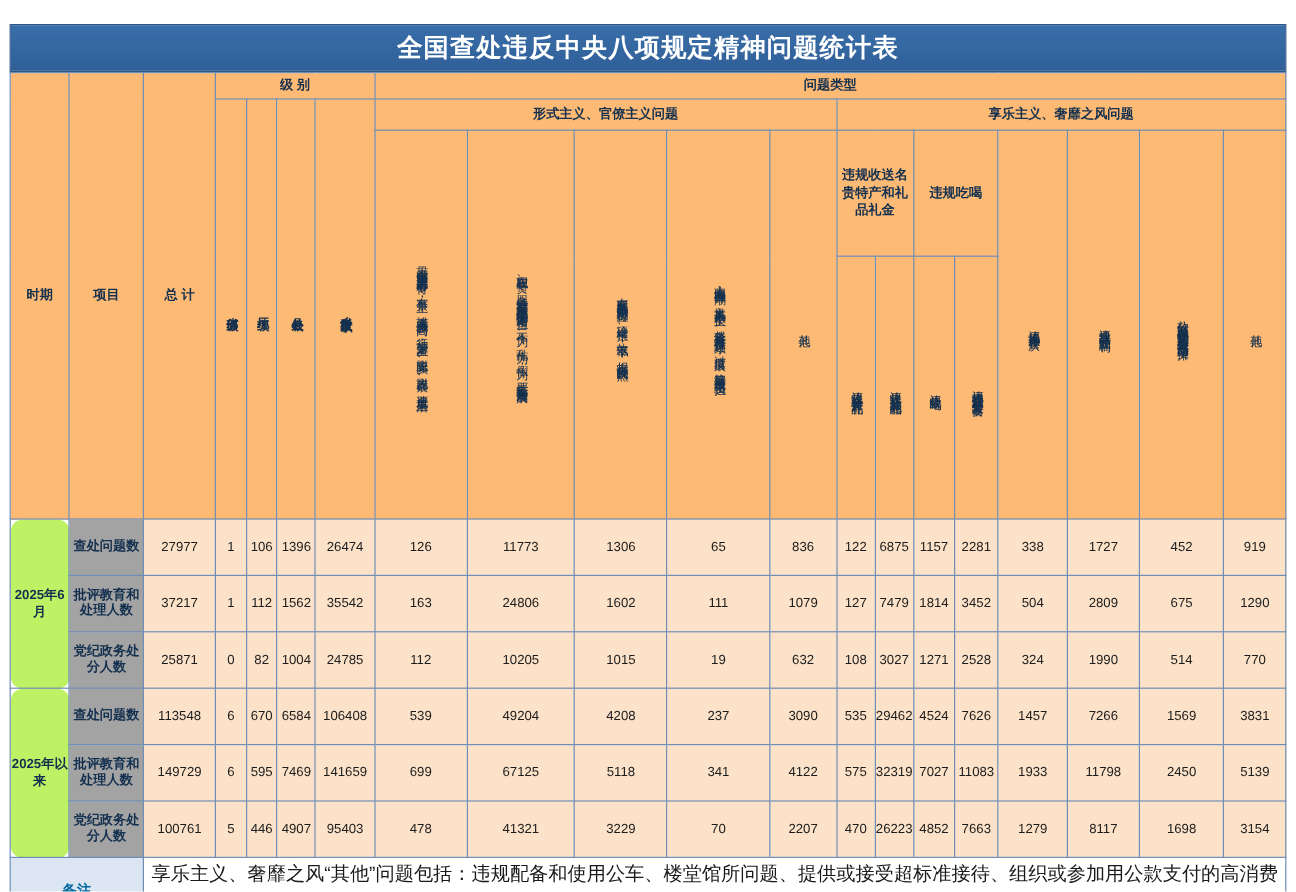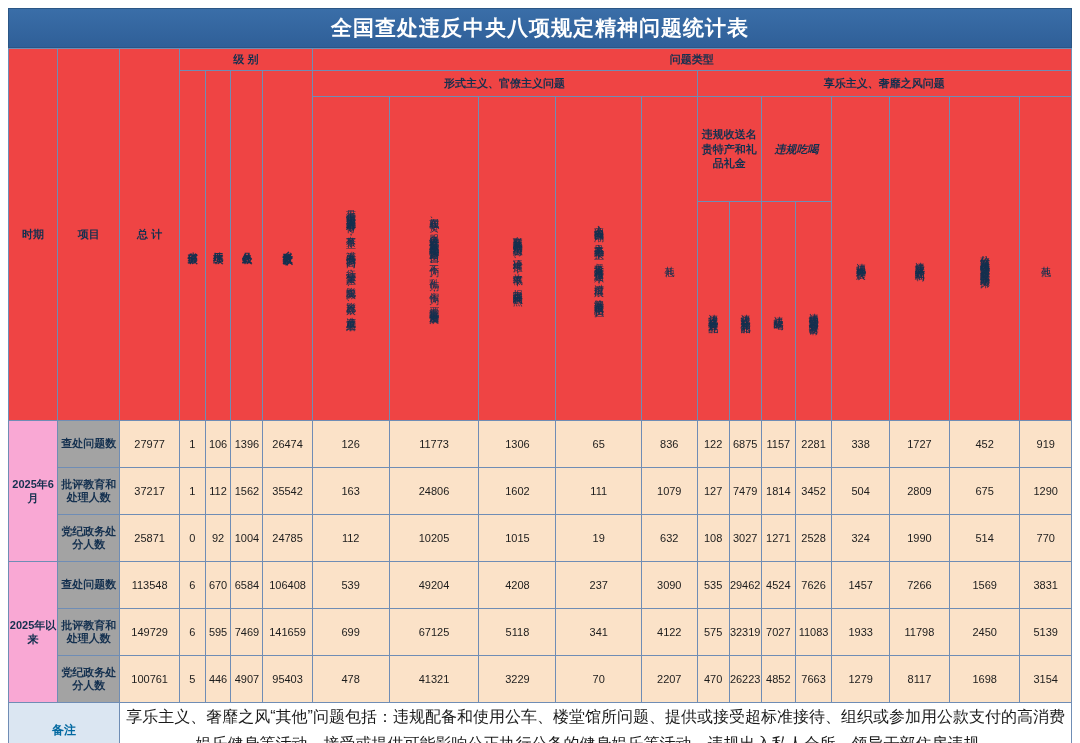--- a/index.html
+++ b/index.html
@@ -6,21 +6,21 @@
   body{
     width:1080px;height:743px;
     background:#ffffff;
     font-family:"Liberation Sans","DejaVu Sans",sans-serif;
     color:#1a1a1a;
     overflow:hidden;
   }
   .sheet{
     width:1080px;height:578px;
     box-sizing:border-box;
-    padding:8px 8px 0 8px;
+    padding:20px 8px 0 8px;
     background:#fff;
   }
   .title-bar{
     height:38px;
     background:linear-gradient(180deg,#3a6ea8 0%,#2f5f98 100%);
     border:1px solid #2b5685;
     display:flex;align-items:center;justify-content:center;
   }
   .title-bar .t{
     color:#fff;font-size:21px;font-weight:bold;letter-spacing:1px;
@@ -32,21 +32,21 @@
     table-layout:fixed;
     font-size:10px;
   }
   table.main td,table.main th{
     border:1px solid #6f8db5;
     text-align:center;
     vertical-align:middle;
     padding:0;
   }
   .hdr{
-    background:#ef4444;
+    background:#fdba74;
     font-weight:bold;
     font-size:11px;
     color:#14304f;
     line-height:1.25;
   }
   
   .vtext{
     writing-mode:vertical-rl;
     text-orientation:upright;
     letter-spacing:1px;
@@ -75,25 +75,26 @@
     color:#1c1c1c;
   }
   .rowlabel{
     background:#a3a3a3;
     font-size:11px;
     font-weight:bold;
     line-height:1.2;
     color:#14304f;
   }
   .periodcell{
-    background:#f9a8d4;
+    background:#bef264;
     font-size:11px;
     font-weight:bold;
     line-height:1.3;
     color:#14304f;
+    border-radius:10px;
   }
   .note-label{
     background:#dbe6f2;
     font-size:12px;font-weight:bold;color:#0369a1;
   }
   .note-body{
     background:#fff;
     text-align:left;
     font-size:16px;
     line-height:1.7;
@@ -217,21 +218,21 @@
       <td class="hdr" rowspan="2">
         <div class="vwrap">
               <span class="vtext nb">其他</span>
             </div>
       </td>
 
       <td class="hdr" colspan="2" style="height:104px;">
         <div style="padding:2px 4px;line-height:1.35;">违规收送名贵特产和礼品礼金</div>
       </td>
       <td class="hdr" colspan="2">
-        <div style="padding:2px 4px;line-height:1.35;font-style:italic;">违规吃喝</div>
+        <div style="padding:2px 4px;line-height:1.35;">违规吃喝</div>
       </td>
       <td class="hdr" rowspan="2">
         <div class="vwrap">
               <span class="vtext nb">违规操办婚丧喜庆</span>
             </div>
       </td>
       <td class="hdr" rowspan="2">
         <div class="vwrap">
               <span class="vtext nb">违规发放津补贴或福利</span>
             </div>
@@ -311,21 +312,21 @@
       <td class="data">3452</td>
       <td class="data">504</td>
       <td class="data">2809</td>
       <td class="data">675</td>
       <td class="data">1290</td>
     </tr>
     <tr>
       <td class="rowlabel">党纪政务处分人数</td>
       <td class="data">25871</td>
       <td class="data">0</td>
-      <td class="data">92</td>
+      <td class="data">82</td>
       <td class="data">1004</td>
       <td class="data">24785</td>
       <td class="data">112</td>
       <td class="data">10205</td>
       <td class="data">1015</td>
       <td class="data">19</td>
       <td class="data">632</td>
       <td class="data">108</td>
       <td class="data">3027</td>
       <td class="data">1271</td>

